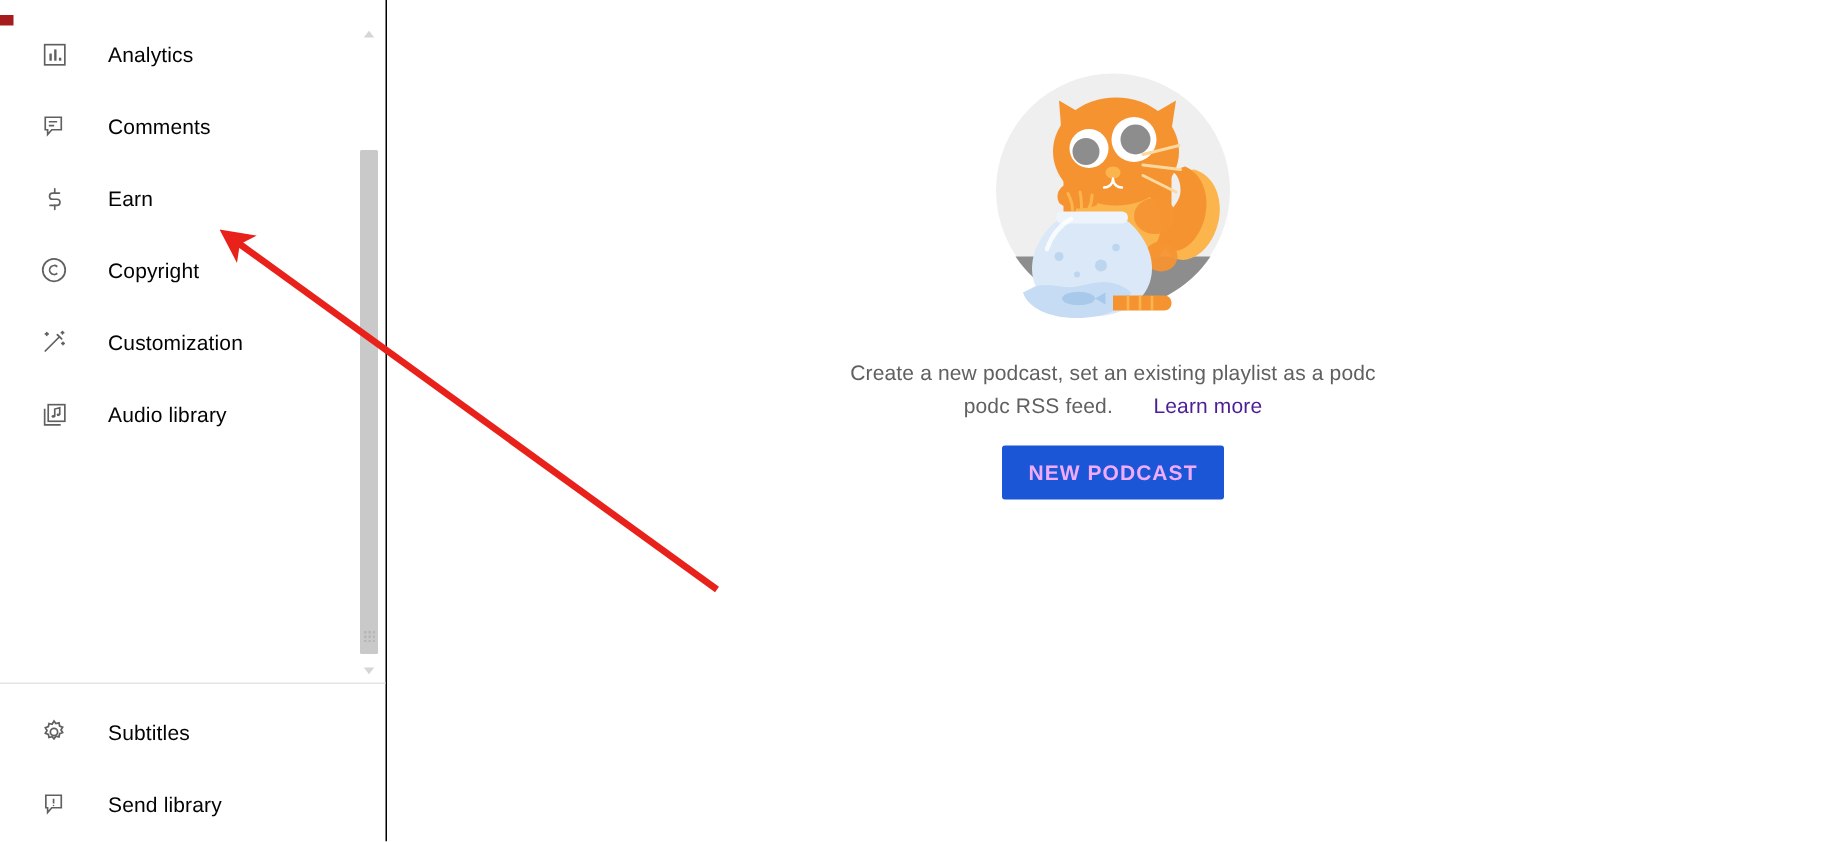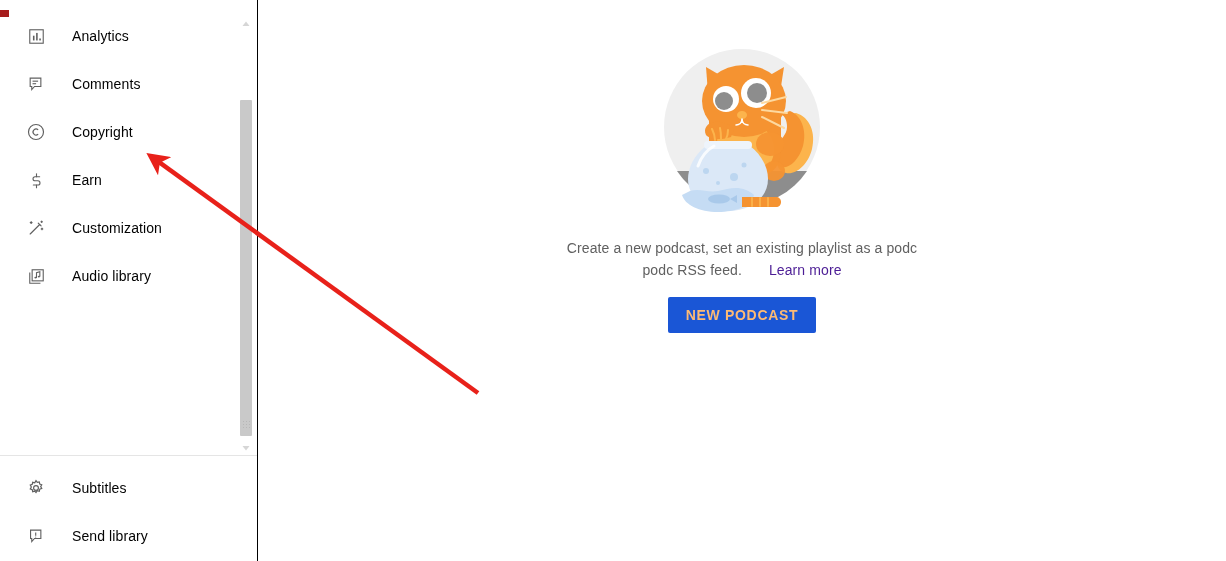--- a/index.html
+++ b/index.html
@@ -175,21 +175,21 @@
   #learn-more-link {
     color: #3a7bd0;
     text-decoration: none;
     cursor: pointer;
   }
 
   #new-podcast-button {
     display: inline-block;
     margin-top: 16px;
     background: #1a56d6;
-    color: #fdba74;
+    color: #f0abfc;
     border: none;
     border-radius: 2px;
     padding: 10px 18px;
     font-family: "Liberation Sans", sans-serif;
     font-size: 14px;
     font-weight: bold;
     letter-spacing: .7px;
     line-height: 16px;
     cursor: pointer;
   }
@@ -239,37 +239,37 @@
             <line x1="7" y1="7.8" x2="14" y2="7.8"></line>
             <line x1="7" y1="11" x2="11.5" y2="11"></line>
           </svg>
         </span>
         <span class="nav-label">Comments</span>
       </div>
 
 
       <div class="nav-item">
         <span class="nav-icon">
-          <svg width="20" height="20" viewBox="0 0 24 24" fill="none" stroke="currentColor" stroke-width="1.4">
-            <circle cx="12" cy="12" r="9"></circle>
-            <path d="M14.6 9.4a3.6 3.6 0 1 0 0 5.2" stroke-width="1.4"></path>
-          </svg>
-        </span>
-        <span class="nav-label">Copyright</span>
-      </div>
-
-      <div class="nav-item">
-        <span class="nav-icon">
           <svg width="19" height="19" viewBox="0 0 24 24" fill="none" stroke="currentColor" stroke-width="1.4" stroke-linecap="round">
             <path d="M16 7.2H10.2a2.6 2.6 0 0 0 0 5.2h3.6a2.6 2.6 0 0 1 0 5.2H8"></path>
             <line x1="12" y1="3.6" x2="12" y2="7.2"></line>
             <line x1="12" y1="17.6" x2="12" y2="21"></line>
           </svg>
         </span>
         <span class="nav-label">Earn</span>
+      </div>
+
+      <div class="nav-item">
+        <span class="nav-icon">
+          <svg width="20" height="20" viewBox="0 0 24 24" fill="none" stroke="currentColor" stroke-width="1.4">
+            <circle cx="12" cy="12" r="9"></circle>
+            <path d="M14.6 9.4a3.6 3.6 0 1 0 0 5.2" stroke-width="1.4"></path>
+          </svg>
+        </span>
+        <span class="nav-label">Copyright</span>
       </div>
 
       <div class="nav-item">
         <span class="nav-icon">
           <svg width="20" height="20" viewBox="0 0 24 24" fill="none" stroke="currentColor" stroke-width="1.4" stroke-linecap="round">
             <path d="M5 19.2 16.4 7.8"></path>
             <path d="M14.7 6.1 18.1 9.5"></path>
             <path d="M6.2 4.4v2.2M5.1 5.5h2.2"></path>
             <path d="M18.8 3.6v1.8M17.9 4.5h1.8"></path>
             <path d="M19.2 12.2v1.8M18.3 13.1h1.8"></path>

